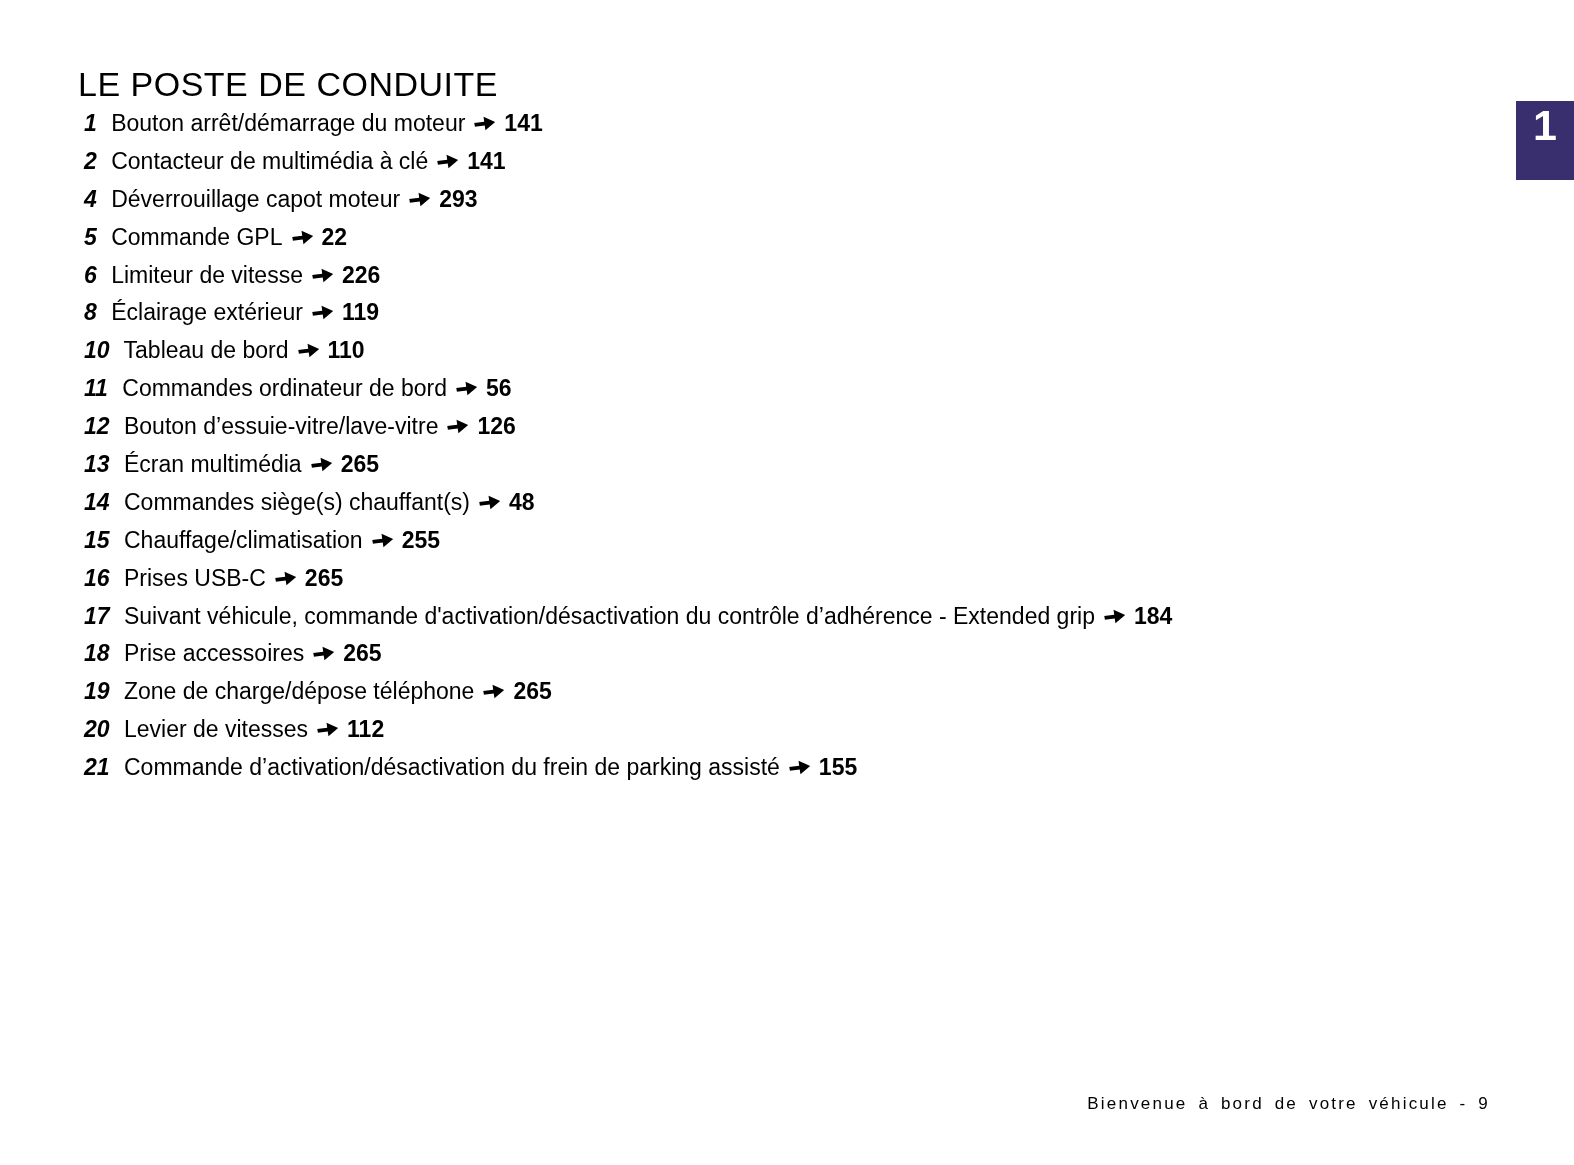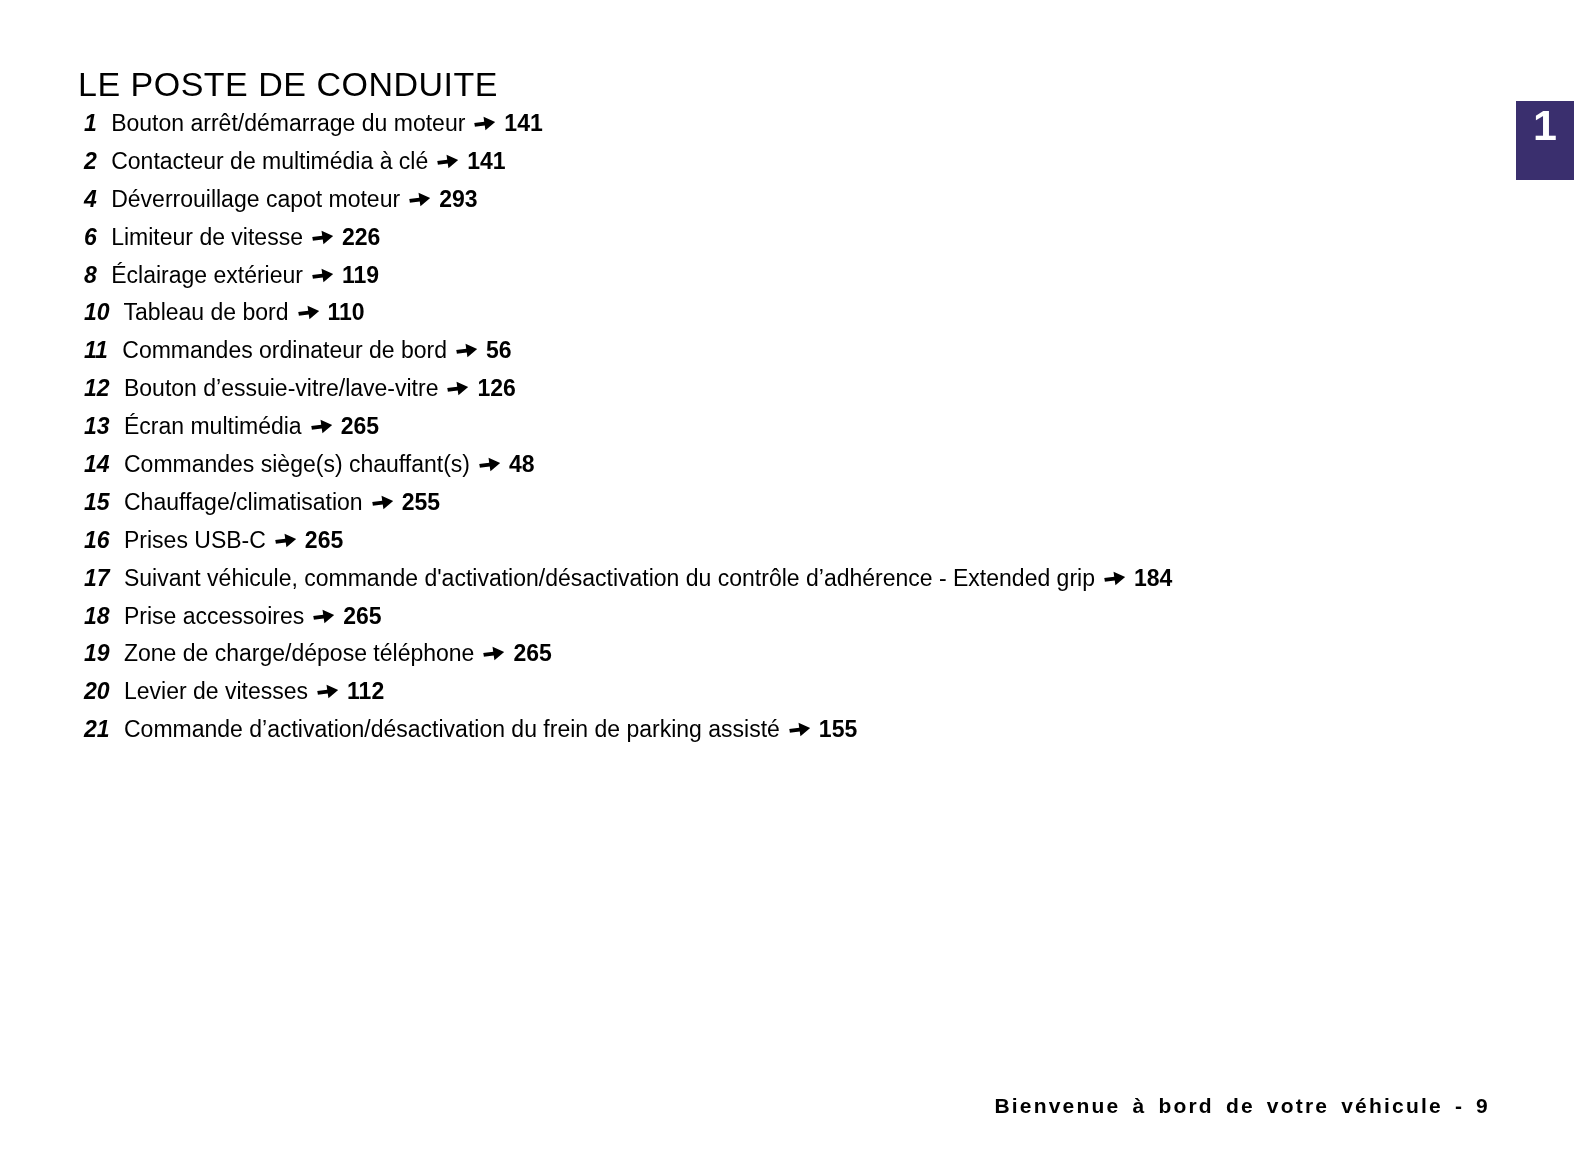--- a/index.html
+++ b/index.html
@@ -70,22 +70,22 @@
     justify-content: center;
     align-items: flex-start;
     line-height: 1.0;
     padding-top: 3px;
     box-sizing: border-box;
   }
   .footer-line {
     position: absolute;
     right: 84px;
     top: 1094px;
-    font-size: 21px;
-    font-weight: bold;
+    font-size: 17px;
+    font-weight: normal;
     letter-spacing: 2.2px;
     word-spacing: 4px;
     white-space: nowrap;
   }
 </style>
 </head>
 <body>
 
 <div class="page">
 
@@ -104,20 +104,25 @@
           </svg></span><span class="item-page">141</span>
     </li>
 
 
     <li>
       <span class="item-number">4</span><span class="item-label"> Déverrouillage capot moteur</span><span class="arrow-icon"><svg width="21" height="19" viewBox="0 0 21 19" xmlns="http://www.w3.org/2000/svg">
             <path d="M0 7.6 L10.2 7.6 L10.2 2.6 L21 9.5 L10.2 16.4 L10.2 11.4 L0 11.4 Z" fill="#000000"></path>
           </svg></span><span class="item-page">293</span>
     </li>
 
+    <li>
+      <span class="item-number">5</span><span class="item-label"> Commande GPL</span><span class="arrow-icon"><svg width="21" height="19" viewBox="0 0 21 19" xmlns="http://www.w3.org/2000/svg">
+            <path d="M0 7.6 L10.2 7.6 L10.2 2.6 L21 9.5 L10.2 16.4 L10.2 11.4 L0 11.4 Z" fill="#000000"></path>
+          </svg></span><span class="item-page">22</span>
+    </li>
 
     <li>
       <span class="item-number">6</span><span class="item-label"> Limiteur de vitesse</span><span class="arrow-icon"><svg width="21" height="19" viewBox="0 0 21 19" xmlns="http://www.w3.org/2000/svg">
             <path d="M0 7.6 L10.2 7.6 L10.2 2.6 L21 9.5 L10.2 16.4 L10.2 11.4 L0 11.4 Z" fill="#000000"></path>
           </svg></span><span class="item-page">226</span>
     </li>
 
 
     <li>
       <span class="item-number">8</span><span class="item-label"> Éclairage extérieur</span><span class="arrow-icon"><svg width="21" height="19" viewBox="0 0 21 19" xmlns="http://www.w3.org/2000/svg">

